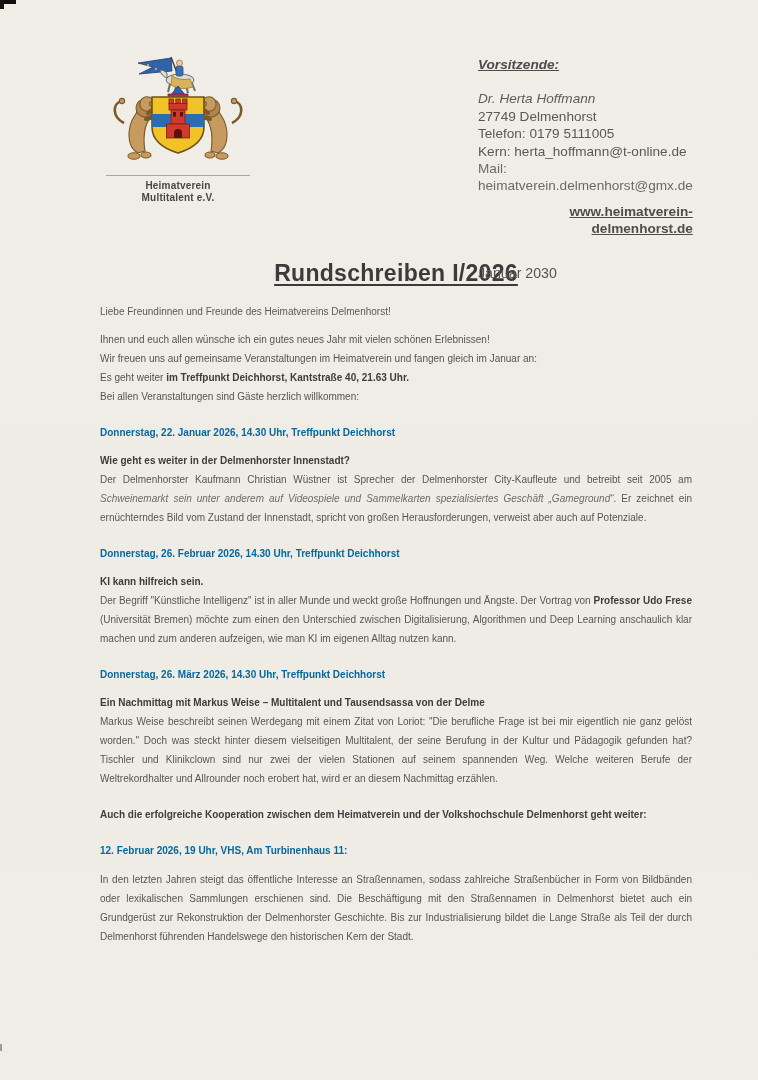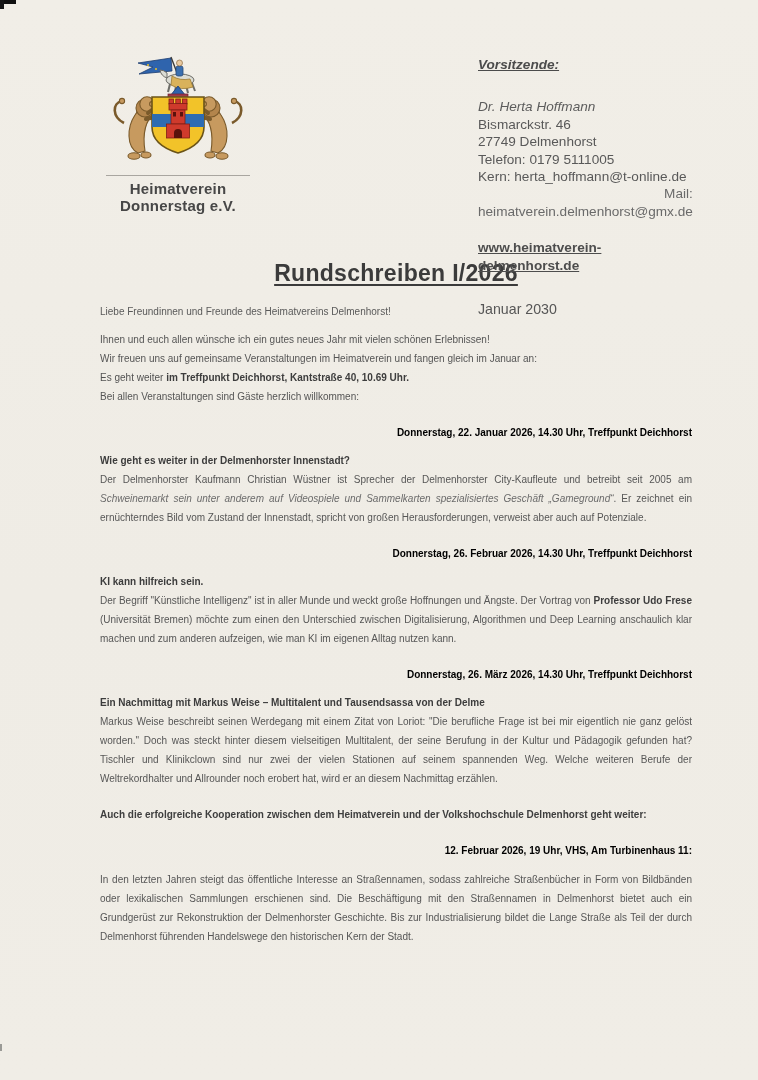--- a/index.html
+++ b/index.html
@@ -16,38 +16,38 @@
   
   .artifact-corner { position:absolute; top:0; left:0; width:16px; height:4px; background:#101010; }
   .artifact-corner2 { position:absolute; top:0; left:0; width:4px; height:9px; background:#161616; }
   .artifact-left-low { position:absolute; left:0; top:1044px; width:2px; height:7px; background:#9a9a96; }
 
   
   .letterhead { position:relative; height:204px; }
   .logo-block { position:absolute; left:4px; top:2px; width:148px; text-align:center; }
   .logo-block svg { display:block; margin:0 auto; }
   .logo-divider { border:0; border-top:1px solid #a9a6a0; margin:3px 2px 4px; }
-  .org-name { font-weight:bold; color:#474747; font-size:15px; line-height:1.15; letter-spacing:.2px; }
+  .org-name { font-weight:bold; color:#474747; font-size:10px; line-height:1.15; letter-spacing:.2px; }
 
   .contact { position:absolute; left:378px; top:6px; font-size:13.6px; line-height:17.4px; color:#595959; }
-  .contact-heading { font-weight:bold; font-style:italic; text-decoration:underline; color:#4b4b4b; margin-bottom:25px; }
+  .contact-heading { font-weight:bold; font-style:italic; text-decoration:underline; color:#4b4b4b; margin-bottom:17px; }
   .contact-name { font-style:italic; color:#5c5c5c; }
-  .contact-mail2 { color:#6a6a6a;text-align:right; }
-  .contact-website { font-weight:bold; text-decoration:underline; color:#4d4d4d; margin-top:19px; }
+  .contact-mail2 { color:#6a6a6a; }
+  .contact-website { font-weight:bold; text-decoration:underline; color:#4d4d4d; margin-top:8px;text-align:right; }
   .issue-date { margin-top:27px; font-size:14.2px; color:#565656; }
 
   
   .content { width:592px; }
   .doc-title { text-align:center; font-size:23px; font-weight:bold; color:#3b3b3b; text-decoration:underline; text-underline-offset:3px; margin-top:6px; letter-spacing:.3px; }
   p, .line { font-size:10px; line-height:19px; }
   .greeting { margin-top:15px; color:#5a5a5a; }
   .intro { margin-top:9px; text-align:justify; white-space:pre-line; color:#555; }
   .welcome { color:#555; }
   .event { margin-top:17px; }
-  .event-date { font-weight:bold; color:#000000; margin-bottom:9px;text-align:right; }
+  .event-date { font-weight:bold; color:#0369a1; margin-bottom:9px; }
   .event-title { font-weight:bold; color:#3c3c3c; }
   .body-runs { text-align:justify; color:#565656; hyphens:auto; }
   .coop { margin-top:17px; font-weight:bold; color:#3e3e3e; text-align:justify; }
   .vhs-head { margin-top:17px; }
   .vhs-body { margin-top:10px; text-align:justify; color:#565656; hyphens:auto; }
 </style>
 </head>
 <body>
 
 <div class="page">
@@ -118,44 +118,43 @@
           <rect x="61" y="50.5" width="18" height="6.5"></rect>
           <rect x="63" y="57" width="14" height="14"></rect>
           <rect x="58.5" y="71" width="23" height="14"></rect>
         </g>
         <rect x="65" y="59" width="3" height="4.5" fill="#5a120c"></rect>
         <rect x="72" y="59" width="3" height="4.5" fill="#5a120c"></rect>
         <path d="M66,85 v-5 a4,4 0 0 1 8,0 v5 z" fill="#5a120c"></path>
       </svg>
       <hr class="logo-divider">
       <div class="org-name">Heimatverein</div>
-      <div class="org-name">Donnerstag e.V.</div>
+      <div class="org-name">Multitalent e.V.</div>
     </div>
 
     <div class="contact">
       <div class="contact-heading">Vorsitzende:</div>
       <div class="contact-name">Dr. Herta Hoffmann</div>
-      <div>Bismarckstr. 46</div>
       <div>27749 Delmenhorst</div>
       <div>Telefon: 0179 5111005</div>
       <div>Kern: herta_hoffmann@t-online.de</div>
       <div class="contact-mail2">Mail: heimatverein.delmenhorst@gmx.de</div>
       <div class="contact-website">www.heimatverein-delmenhorst.de</div>
       <div class="issue-date">Januar 2030</div>
     </div>
   </div>
 
   <div class="content">
     <div class="doc-title">Rundschreiben I/2026</div>
 
     <p class="greeting line">Liebe Freundinnen und Freunde des Heimatvereins Delmenhorst!</p>
 
     <p class="intro line">Ihnen und euch allen wünsche ich ein gutes neues Jahr mit vielen schönen Erlebnissen!
 Wir freuen uns auf gemeinsame Veranstaltungen im Heimatverein und fangen gleich im Januar an:</p>
-    <div class="line runline"><span>Es geht weiter </span><span style="font-weight: bold; color: rgb(61, 61, 61);">im Treffpunkt Deichhorst, Kantstraße 40, 10.69 Uhr.</span></div>
+    <div class="line runline"><span>Es geht weiter </span><span style="font-weight: bold; color: rgb(61, 61, 61);">im Treffpunkt Deichhorst, Kantstraße 40, 21.63 Uhr.</span></div>
     <div class="line welcome">Bei allen Veranstaltungen sind Gäste herzlich willkommen:</div>
 
     <div class="event">
       <div class="line event-date">Donnerstag, 22. Januar 2026, 14.30 Uhr, Treffpunkt Deichhorst</div>
       <div class="line event-title">Wie geht es weiter in der Delmenhorster Innenstadt?</div>
       <div class="line body-runs"><span>Der Delmenhorster Kaufmann Christian Wüstner ist Sprecher der Delmenhorster City-Kaufleute und betreibt seit 2005 am </span><span style="font-style: italic; color: rgb(107, 107, 107);">Schweinemarkt sein unter anderem auf Videospiele und Sammelkarten spezialisiertes Geschäft „Gameground“</span><span>. Er zeichnet ein ernüchterndes Bild vom Zustand der Innenstadt, spricht von großen Herausforderungen, verweist aber auch auf Potenziale.</span></div>
     </div>
 
     <div class="event">
       <div class="line event-date">Donnerstag, 26. Februar 2026, 14.30 Uhr, Treffpunkt Deichhorst</div>

